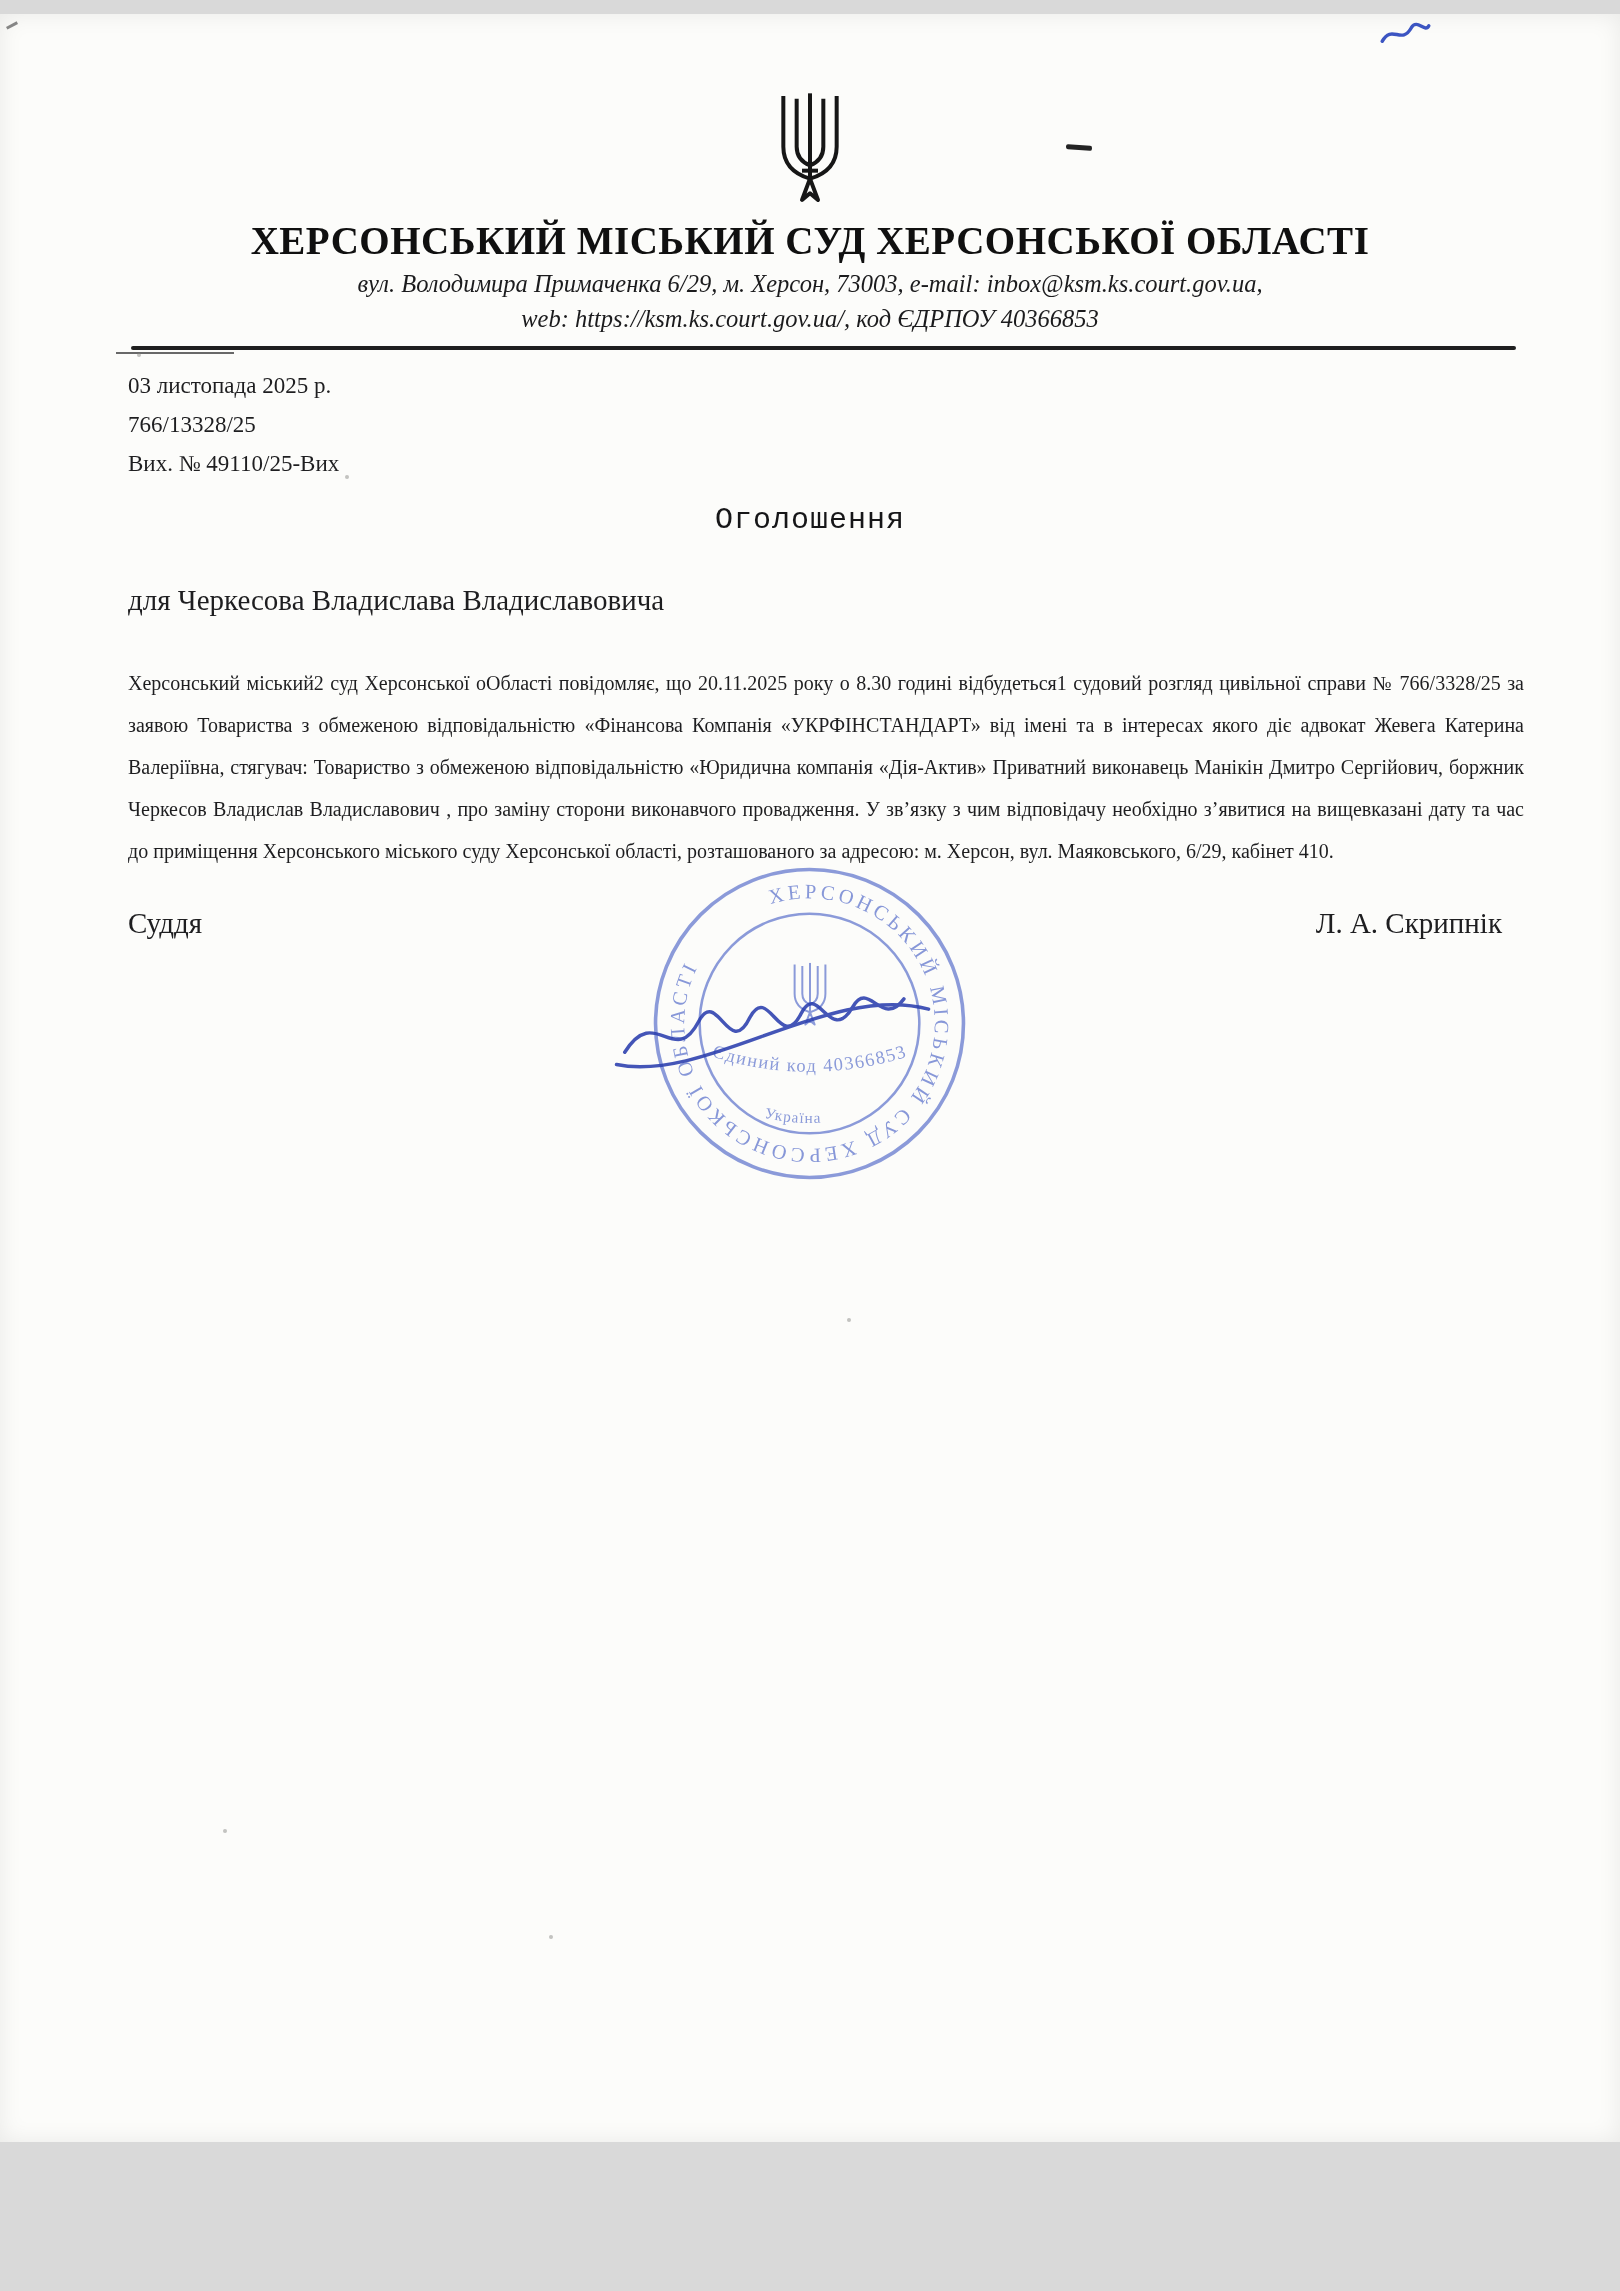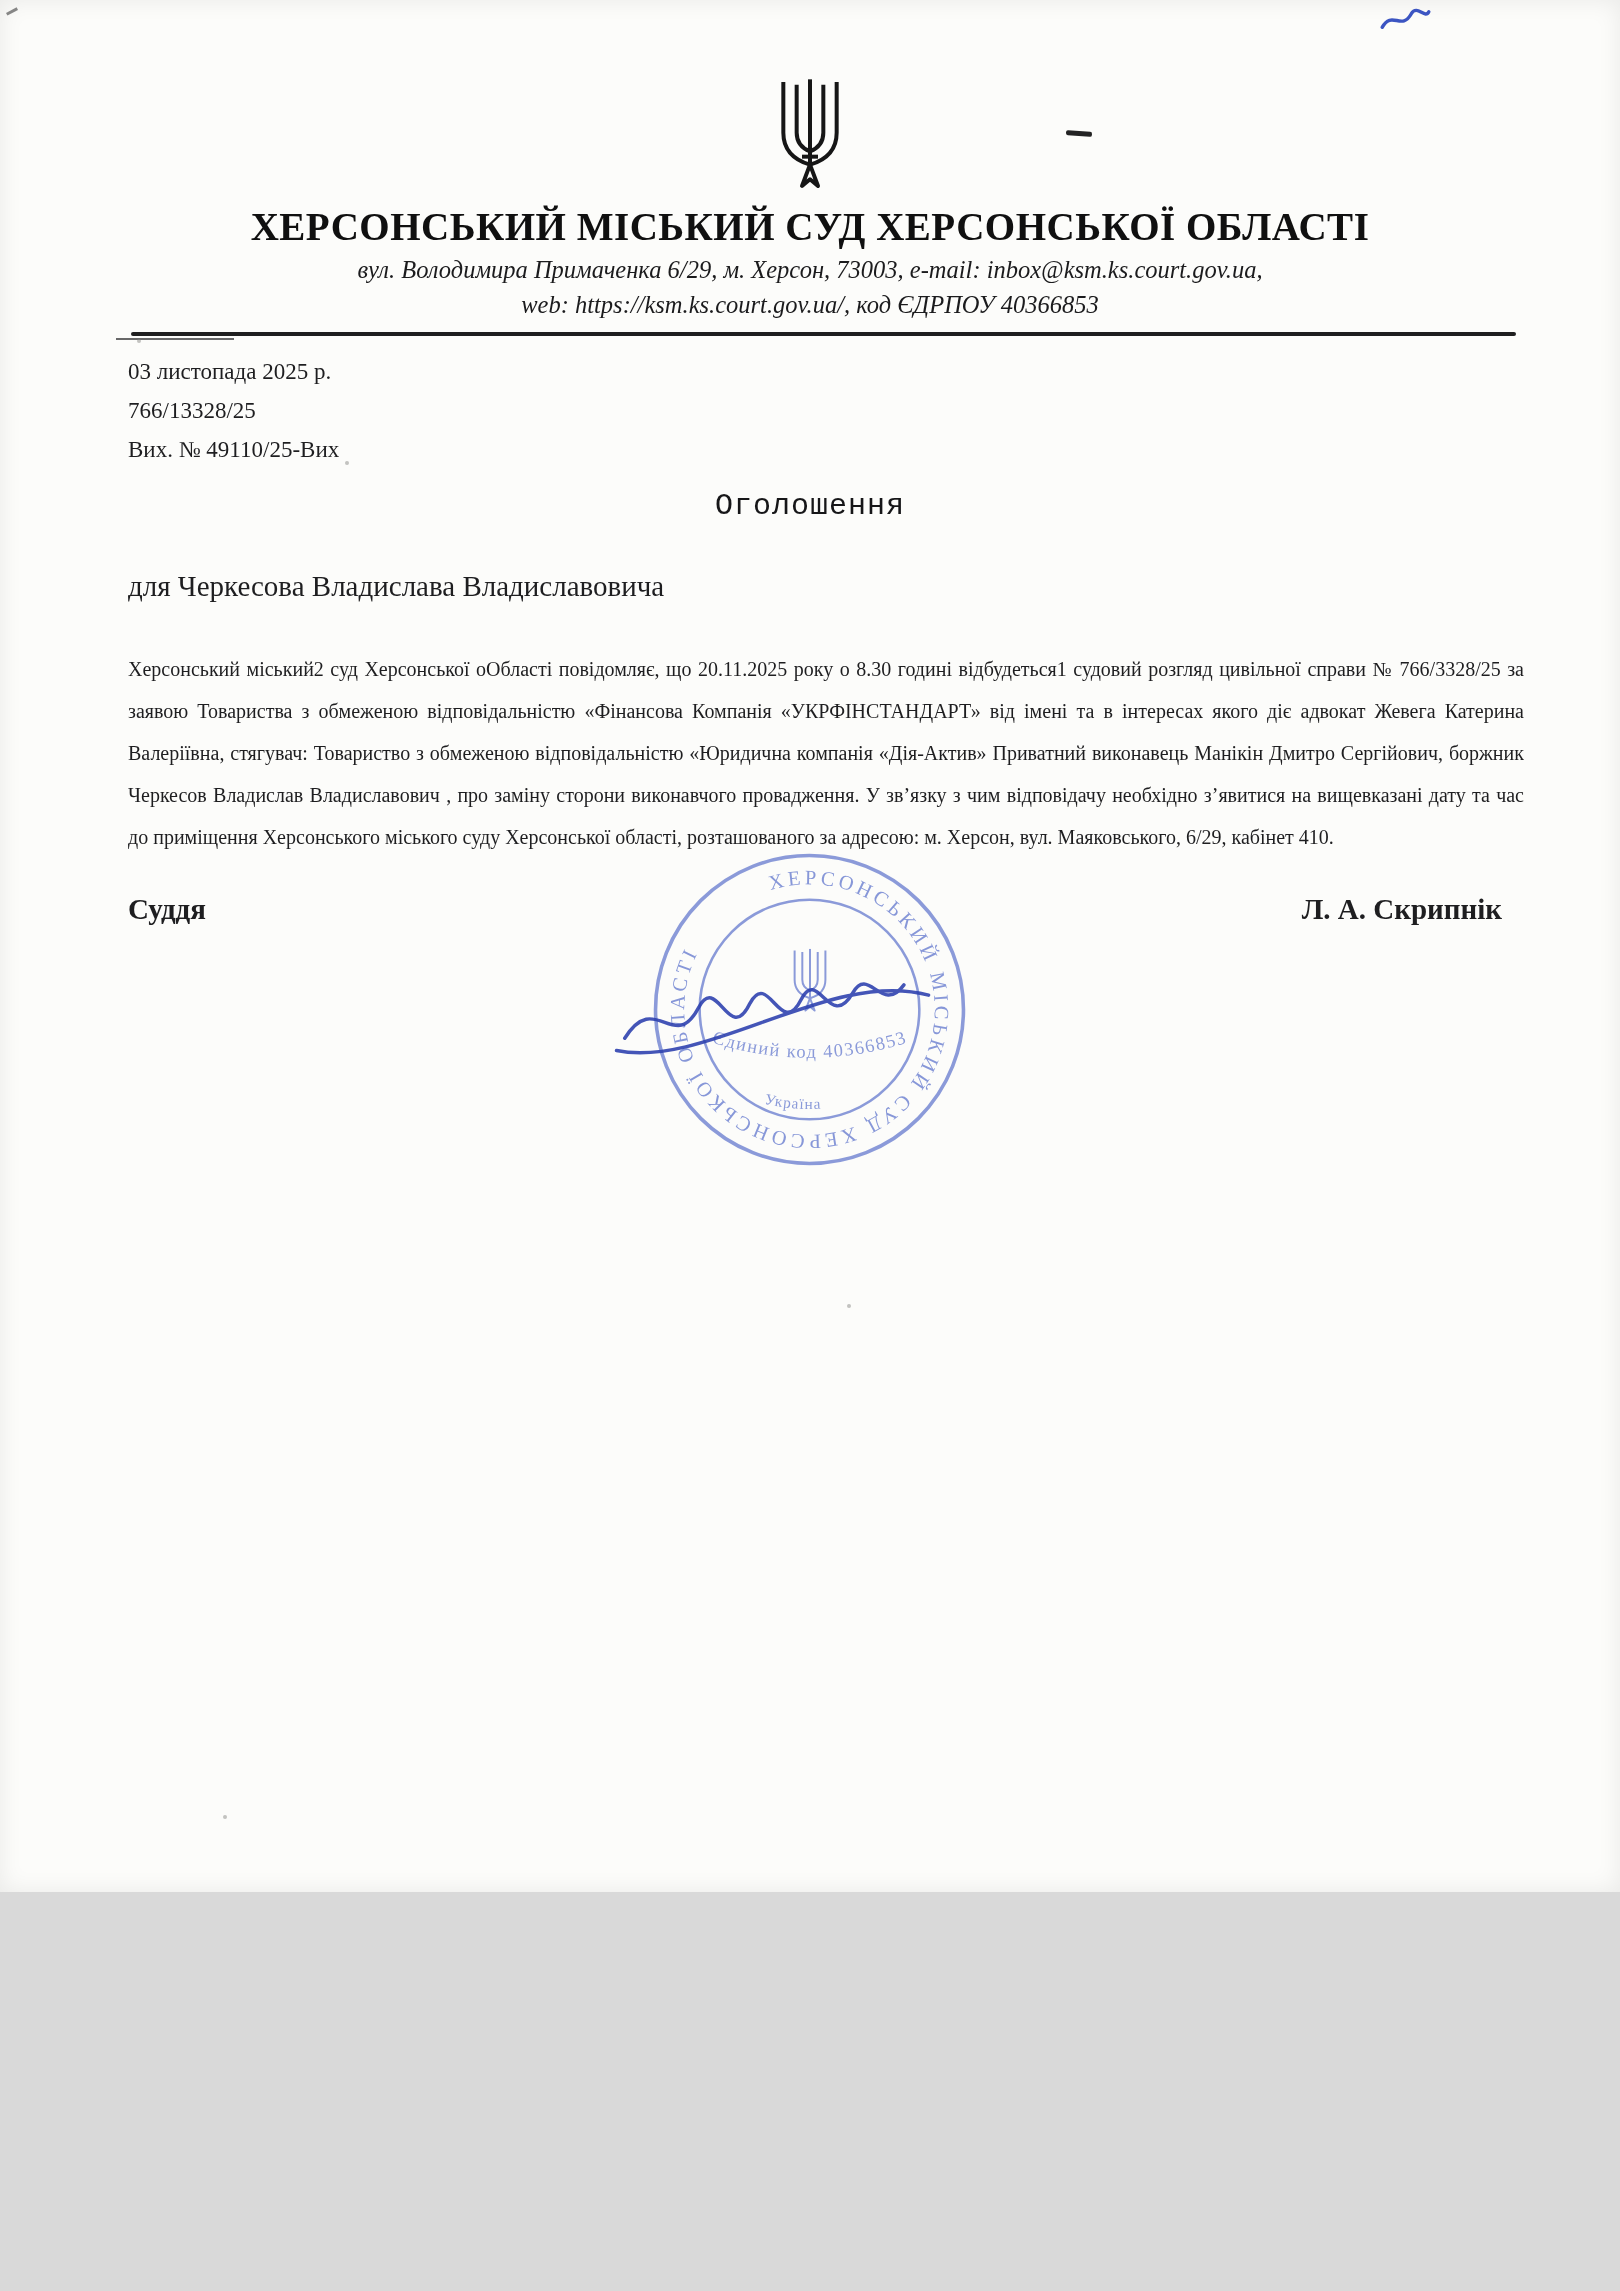--- a/index.html
+++ b/index.html
@@ -1,37 +1,37 @@
 <!DOCTYPE html>
 <html><head>
 <meta charset="utf-8">
 <style>
   html,body{margin:0;padding:0;background:#d9d9d9;}
   .page{
     position:relative;
-    width:1620px;height:1892px;
-    margin:0 auto;
+    width:1620px;height:2128px;
+    margin:14px auto;
     background:#fcfcfa;
     font-family:"Liberation Serif","DejaVu Serif",serif;
     color:#1e1e20;
     overflow:hidden;
     box-shadow:inset 0 0 23.5px rgba(0,0,0,0.08);
   }
   .header{text-align:center;padding-top:74px;}
   .trident-svg{display:block;margin:0 auto;}
   .court-name{font-size:39px;font-weight:bold;letter-spacing:0.5px;margin-top:9.8px;color:#101010;}
   .addr{font-size:24.5px;margin-top:6.9px;color:#1b1b1d;font-style:italic;}
   .divider{width:1385px;height:3.9px;background:#1f1f1f;margin:13.7px 0 0 131px;border-radius:2px;}
   .divider-frag{width:118px;height:2px;background:#2a2a2a;margin:2px 0 0 116px;opacity:.7;}
   .meta{margin:11.8px 0 0 128px;font-size:23px;line-height:39px;}
   .doc-title{text-align:center;font-size:30px;letter-spacing:1px;margin-top:19.6px;color:#161618;font-family:Liberation Mono, monospace;}
   .addressee{margin:47px 0 0 128px;font-size:29px;}
   .body-text{margin:45px 96px 0 128px;font-size:20px;line-height:42px;text-align:justify;}
   .body-text p{margin:0;}
-  .sig-row{display:flex;justify-content:space-between;margin:35px 118px 0 128px;font-size:29px;position:relative;z-index:2;font-weight:bold;}
+  .sig-row{display:flex;justify-content:space-between;margin:35px 118px 0 128px;font-size:29px;position:relative;z-index:2;}
   .stamp-wrap{position:absolute;left:635px;top:835px;width:349px;height:349px;z-index:3;pointer-events:none;}
   .stamp-wrap svg{overflow:visible;}
   
   .artifact{position:absolute;}
   .dash{left:1066px;top:131px;width:25.5px;height:4.9px;background:#232323;border-radius:2px;transform:rotate(4deg);}
   .corner-mark{left:5.9px;top:9.8px;width:11.8px;height:2.9px;background:#4a4a4a;opacity:.65;transform:rotate(-28deg);}
   .speck{width:3.9px;height:3.9px;border-radius:50%;background:#8a8a86;opacity:.5;}
 </style>
 </head>
 <body>

